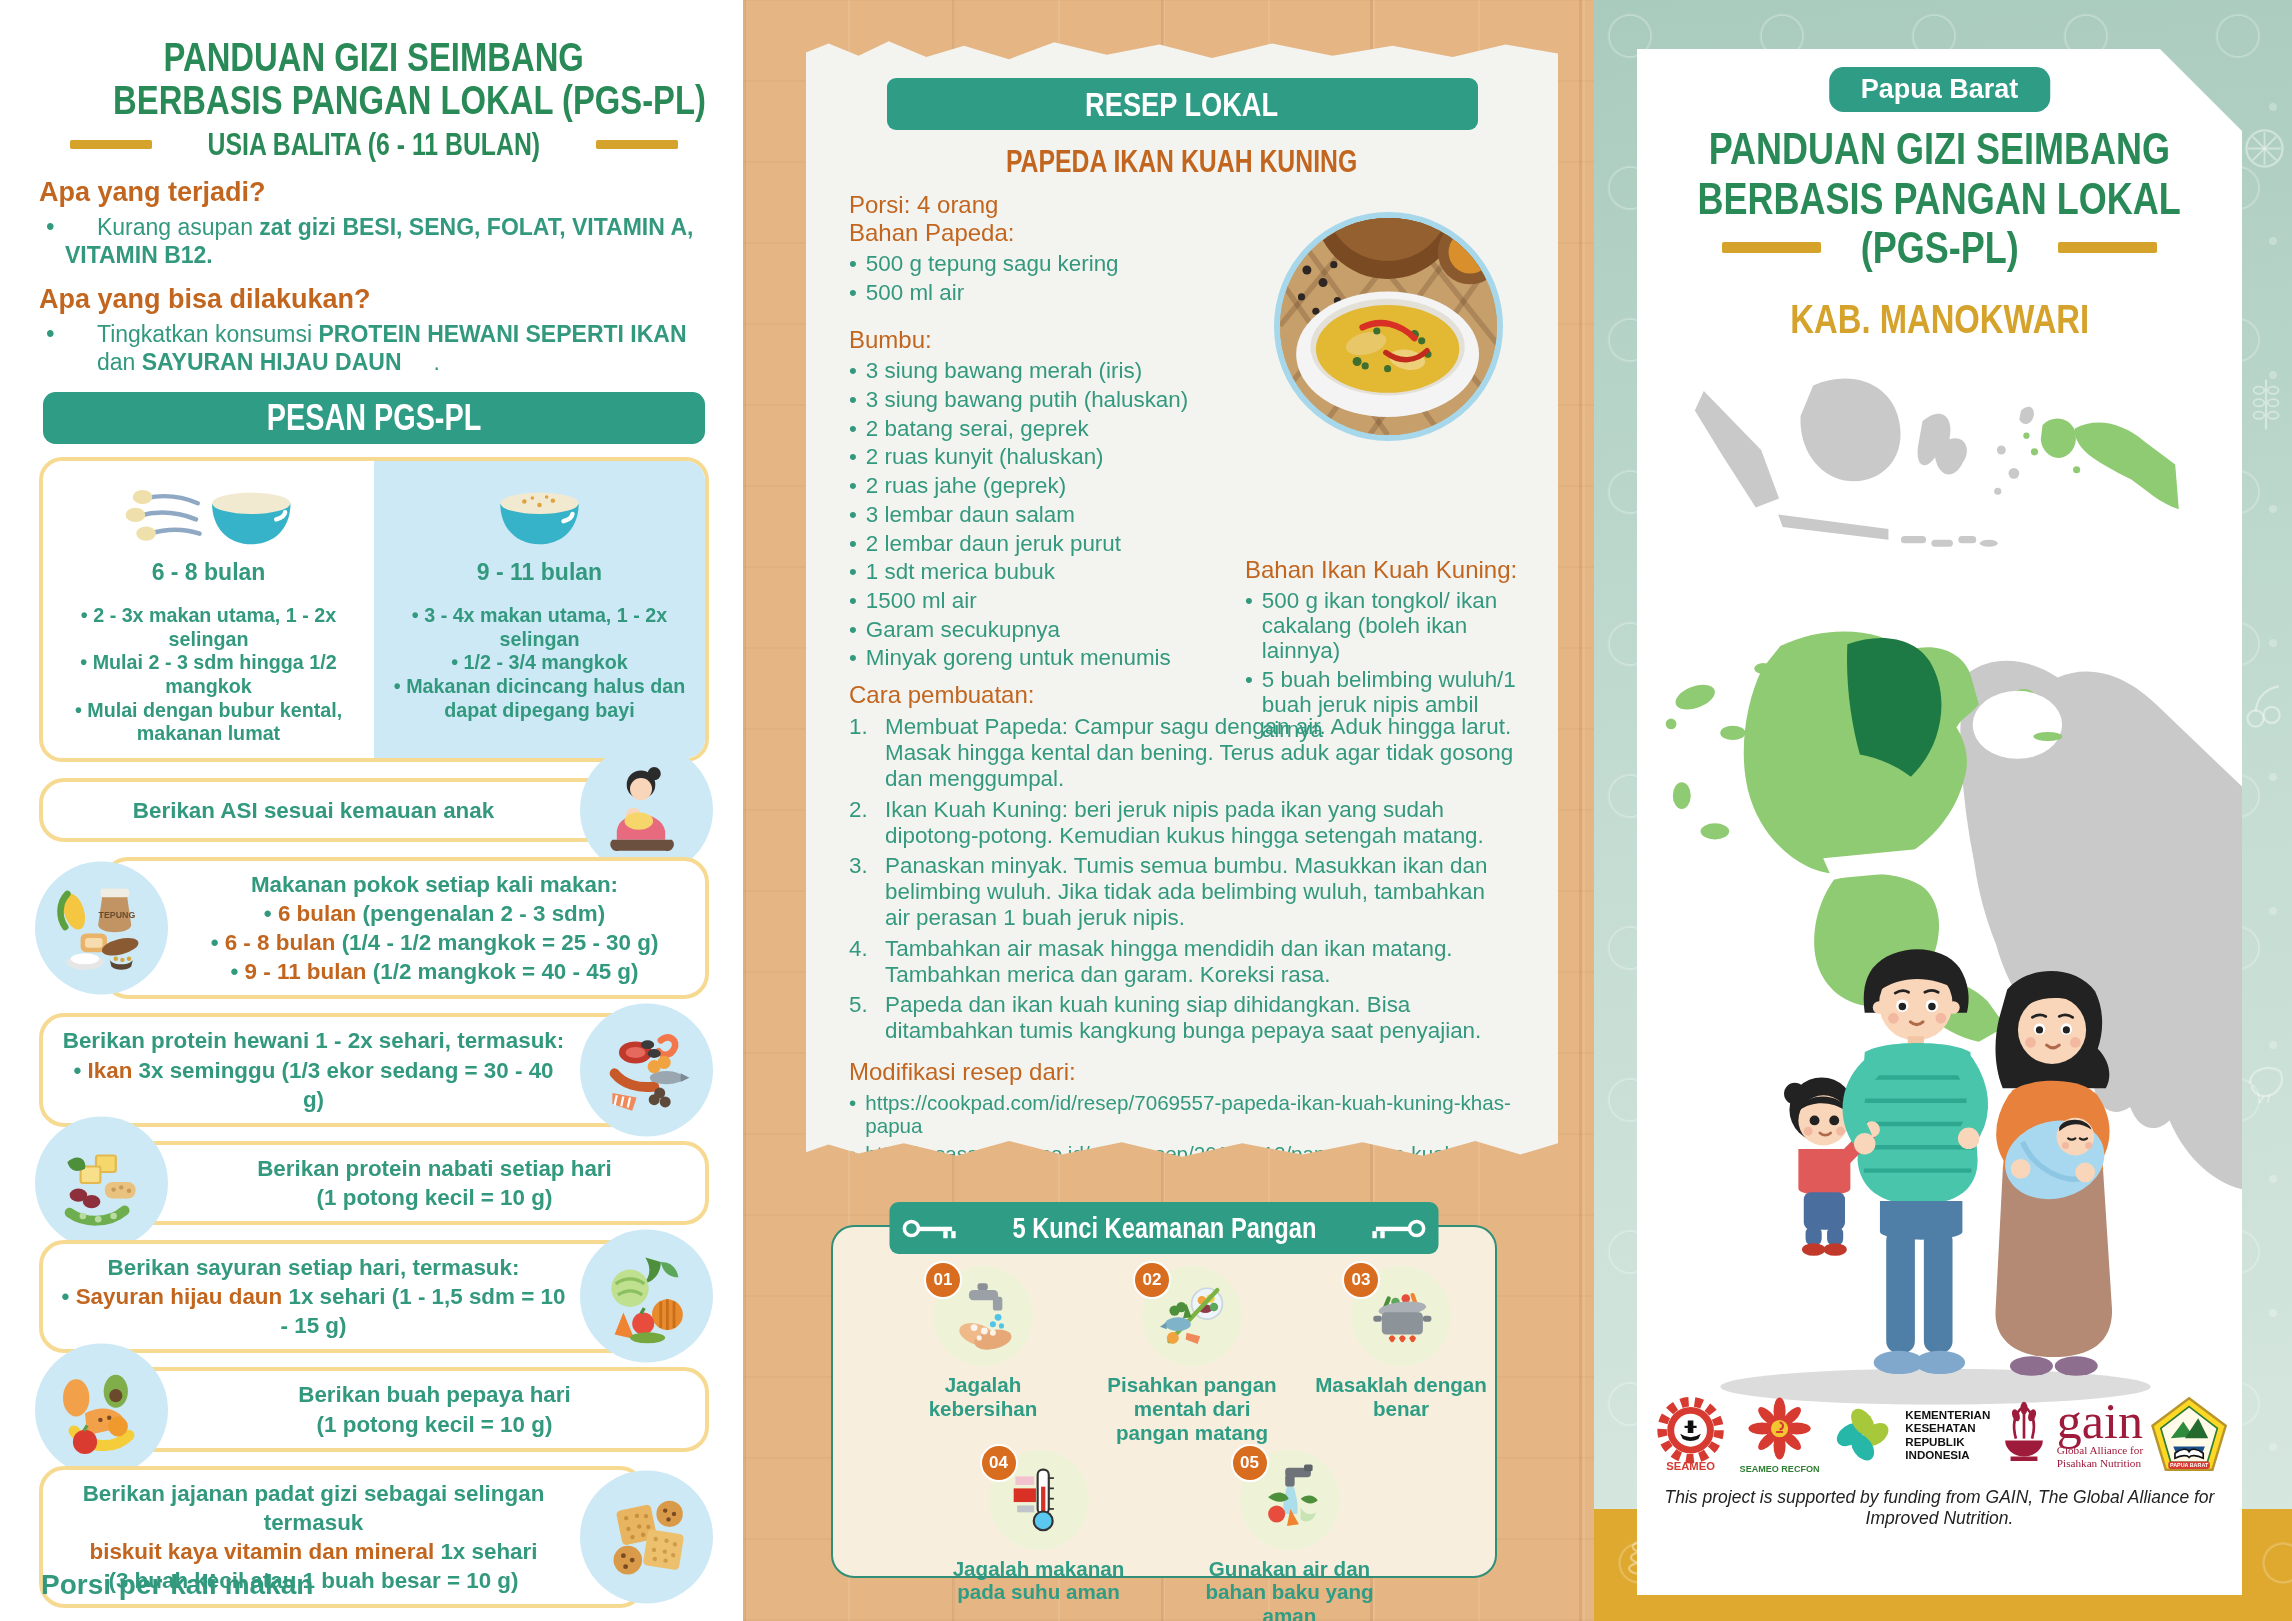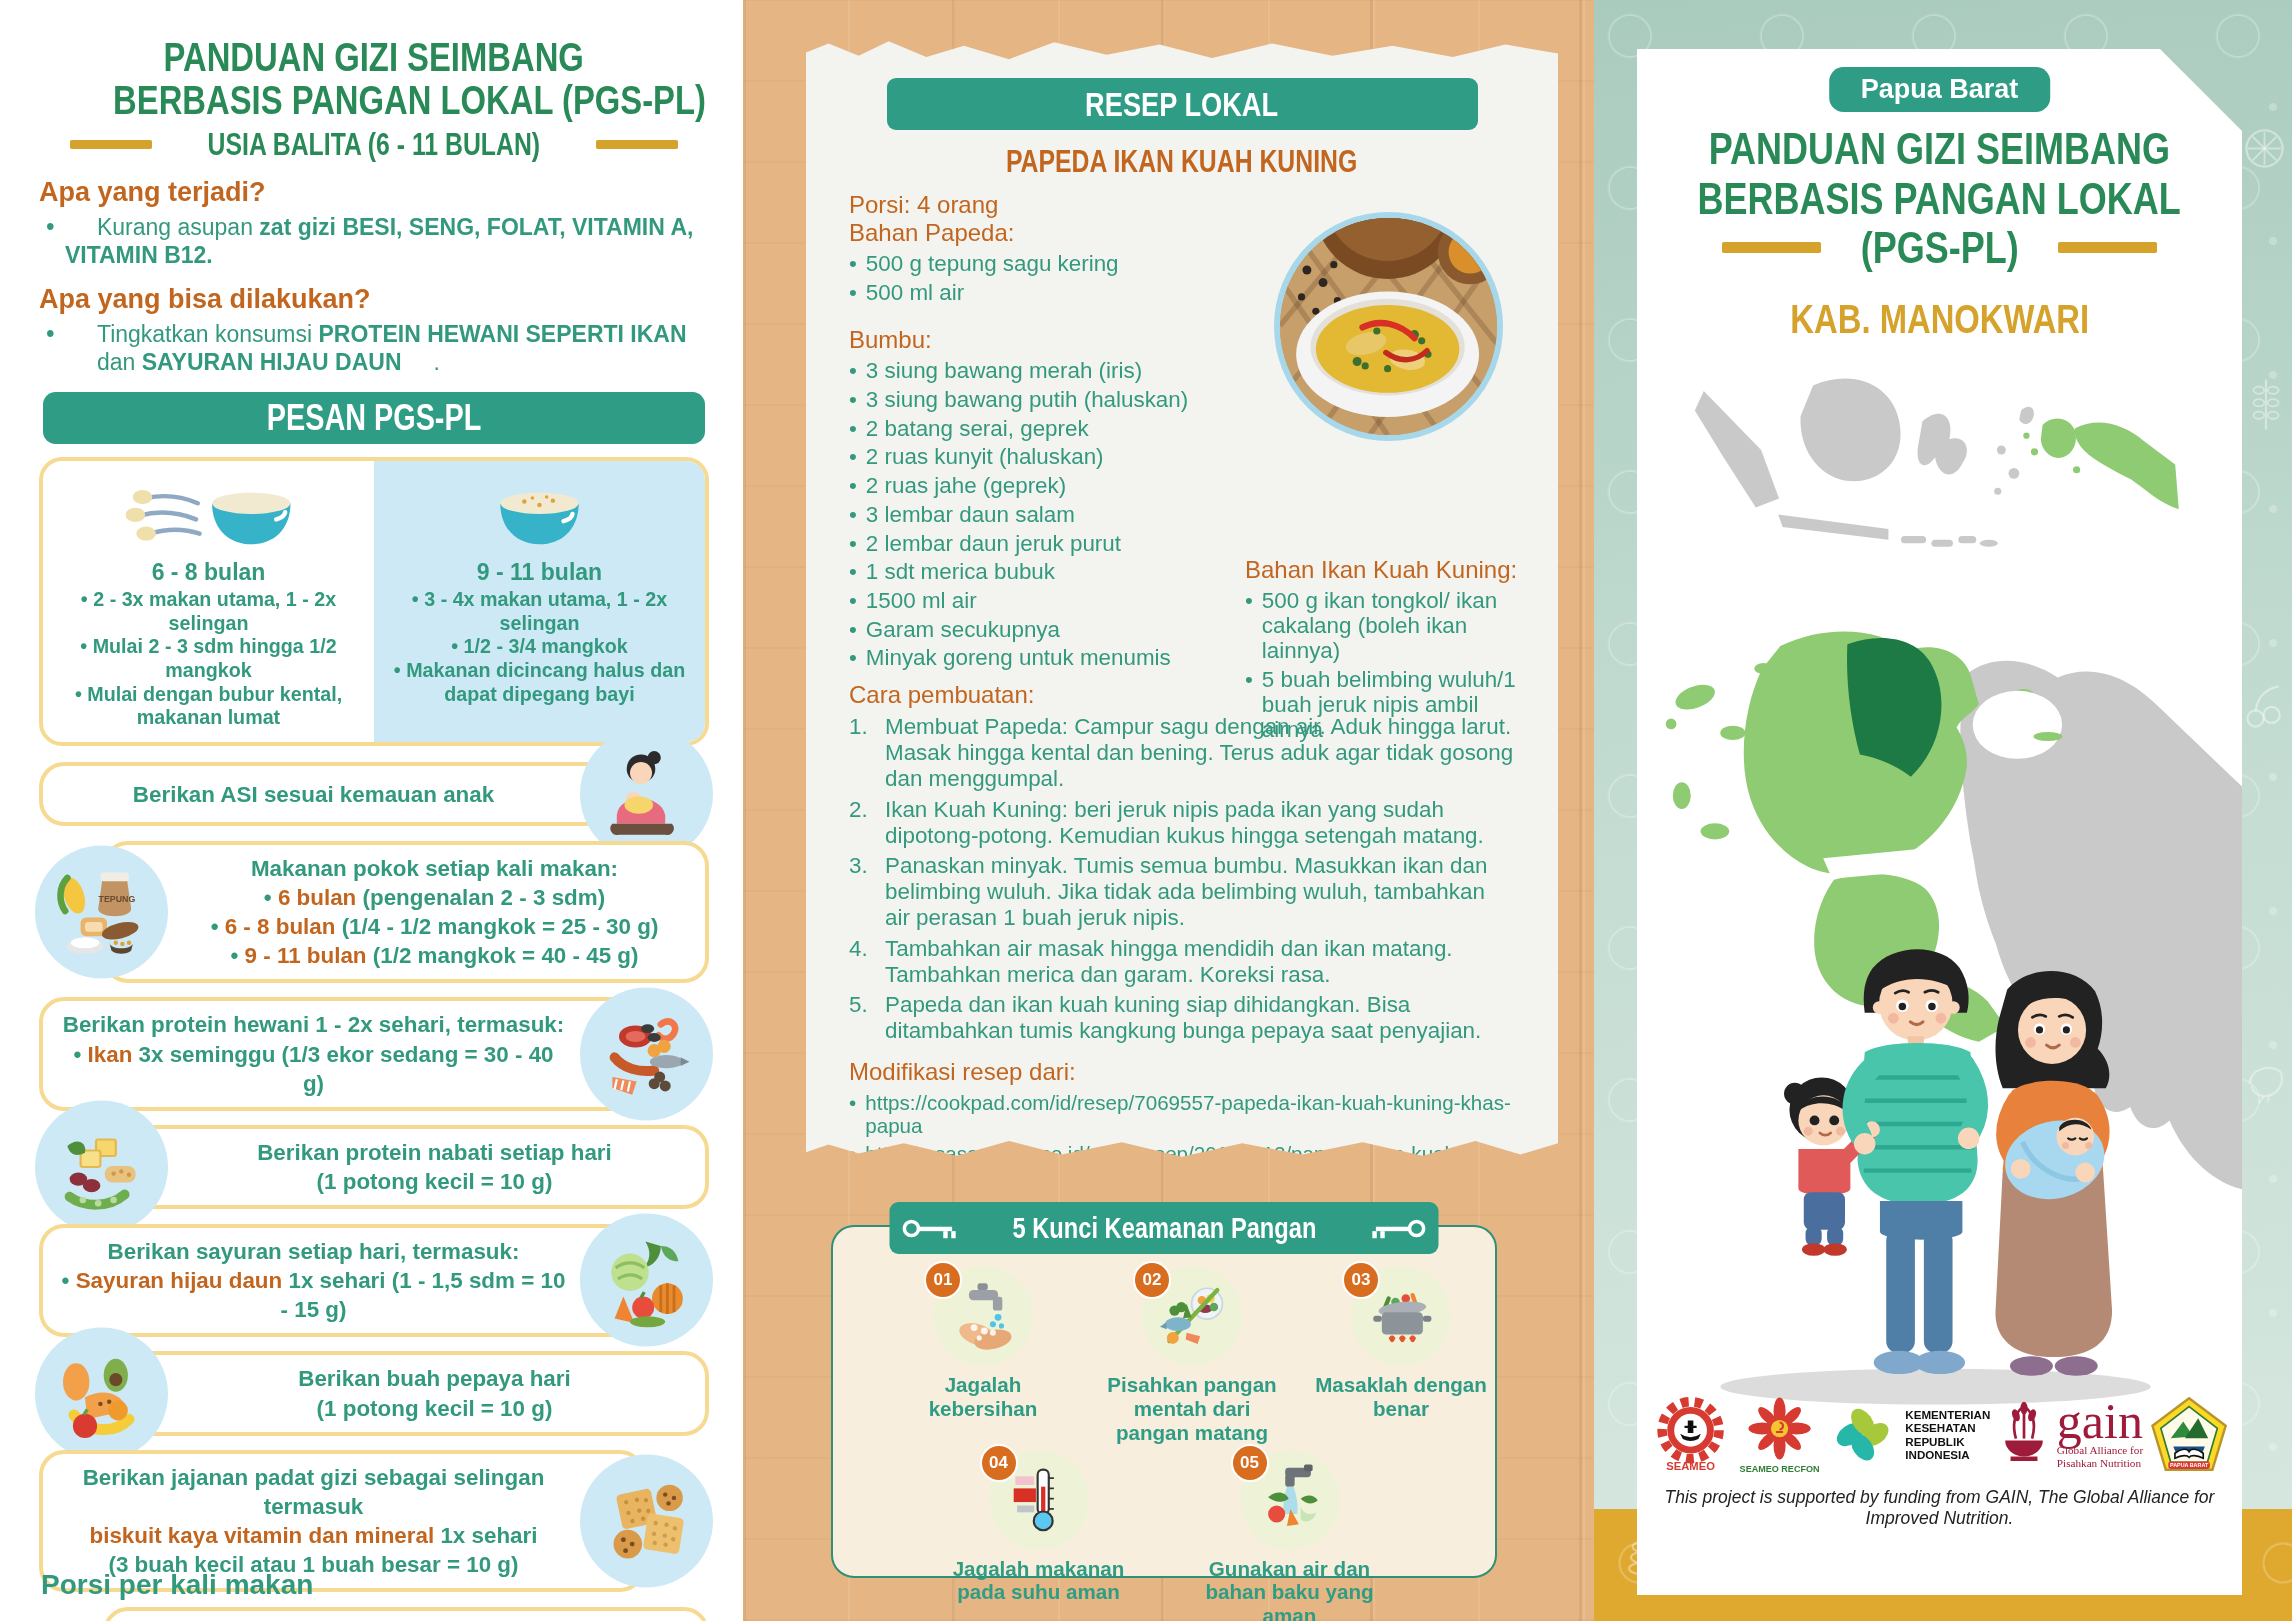--- a/index.html
+++ b/index.html
@@ -30,21 +30,21 @@
   .lp-bullet{display:flex;gap:10.7px;font-size:23px;line-height:1.22;margin-top:5.4px;padding-left:7.2px;}
   .lp-bullet .dot{color:var(--green-text);font-weight:bold;}
   .pesan-banner{margin:16px 3.6px 0;background:var(--green-banner);border-radius:12.5px;height:52px;
     display:flex;align-items:center;justify-content:center;color:#fff;font-weight:800;font-size:36px;}
   .age-box{margin-top:12.5px;border:4.5px solid var(--yellow-border);border-radius:23px;overflow:hidden;
     display:flex;background:#fff;}
   .age-col{flex:1;padding:10.7px 7.2px 12.5px;text-align:center;}
   .age-col.blue{background:var(--light-blue-box);}
   .age-icon{height:86px;display:flex;align-items:center;justify-content:center;}
   .age-title{font-size:23px;font-weight:bold;color:var(--green-text);margin-top:1.8px;}
-  .age-lines{font-size:19.7px;line-height:1.2;margin-top:2px;}
+  .age-lines{font-size:19.7px;line-height:1.2;margin-top:18px;}
   .items{margin-top:16px;display:flex;flex-direction:column;gap:14.3px;}
   .item{position:relative;}
   .item-box{border:4.5px solid var(--yellow-border);border-radius:25px;background:#fff;
     padding:9px 18px;display:flex;flex-direction:column;justify-content:center;align-items:center;
     text-align:center;font-size:22.4px;line-height:1.3;min-height:64px;}
   .item.icon-right .item-box{margin-right:64px;padding-right:75px;}
   .item.icon-left  .item-box{margin-left:64px;padding-left:75px;}
   .item-icon{position:absolute;top:50%;transform:translateY(-50%);width:133px;height:133px;
     border-radius:50%;background:var(--icon-circle-blue);display:flex;align-items:center;justify-content:center;
     overflow:hidden;}

